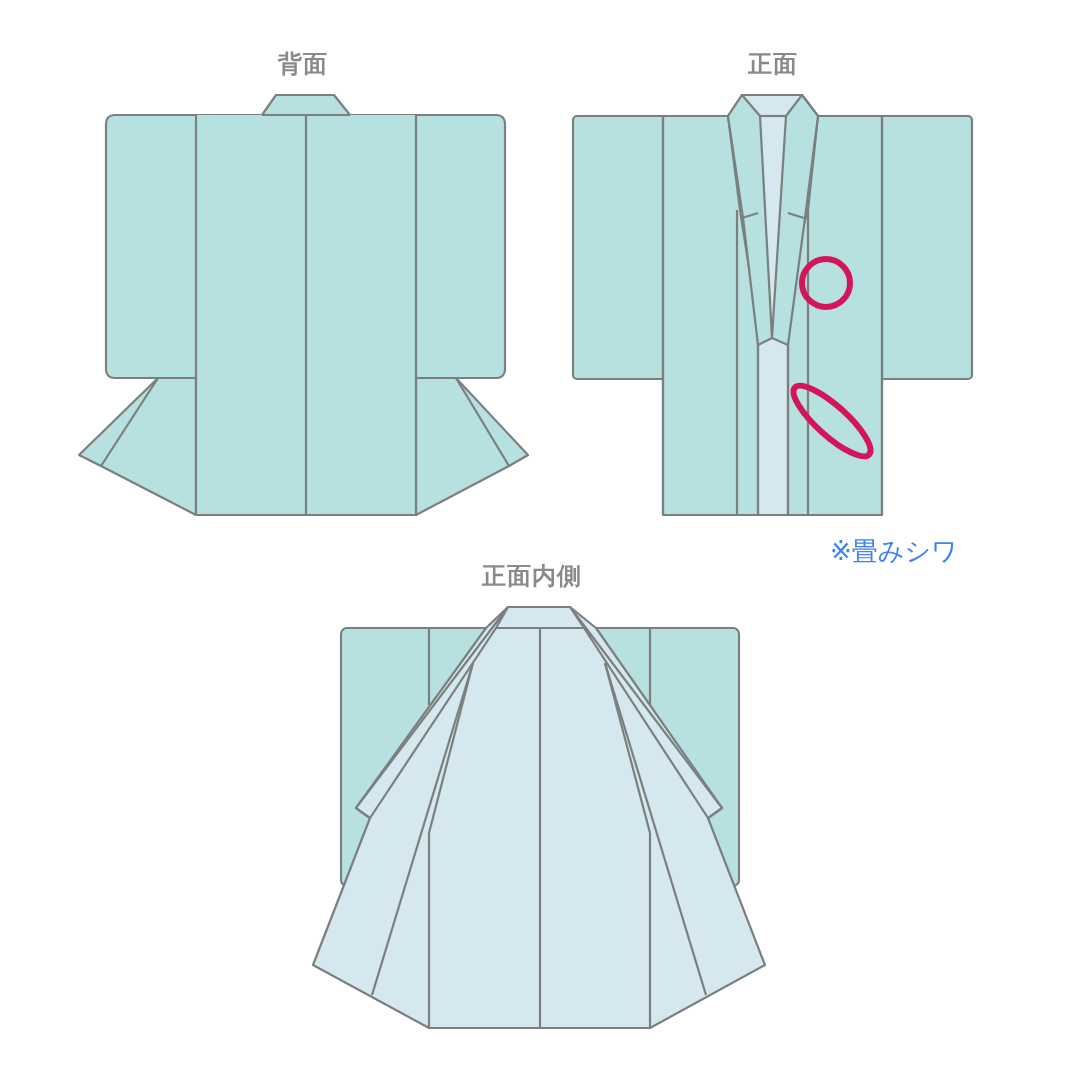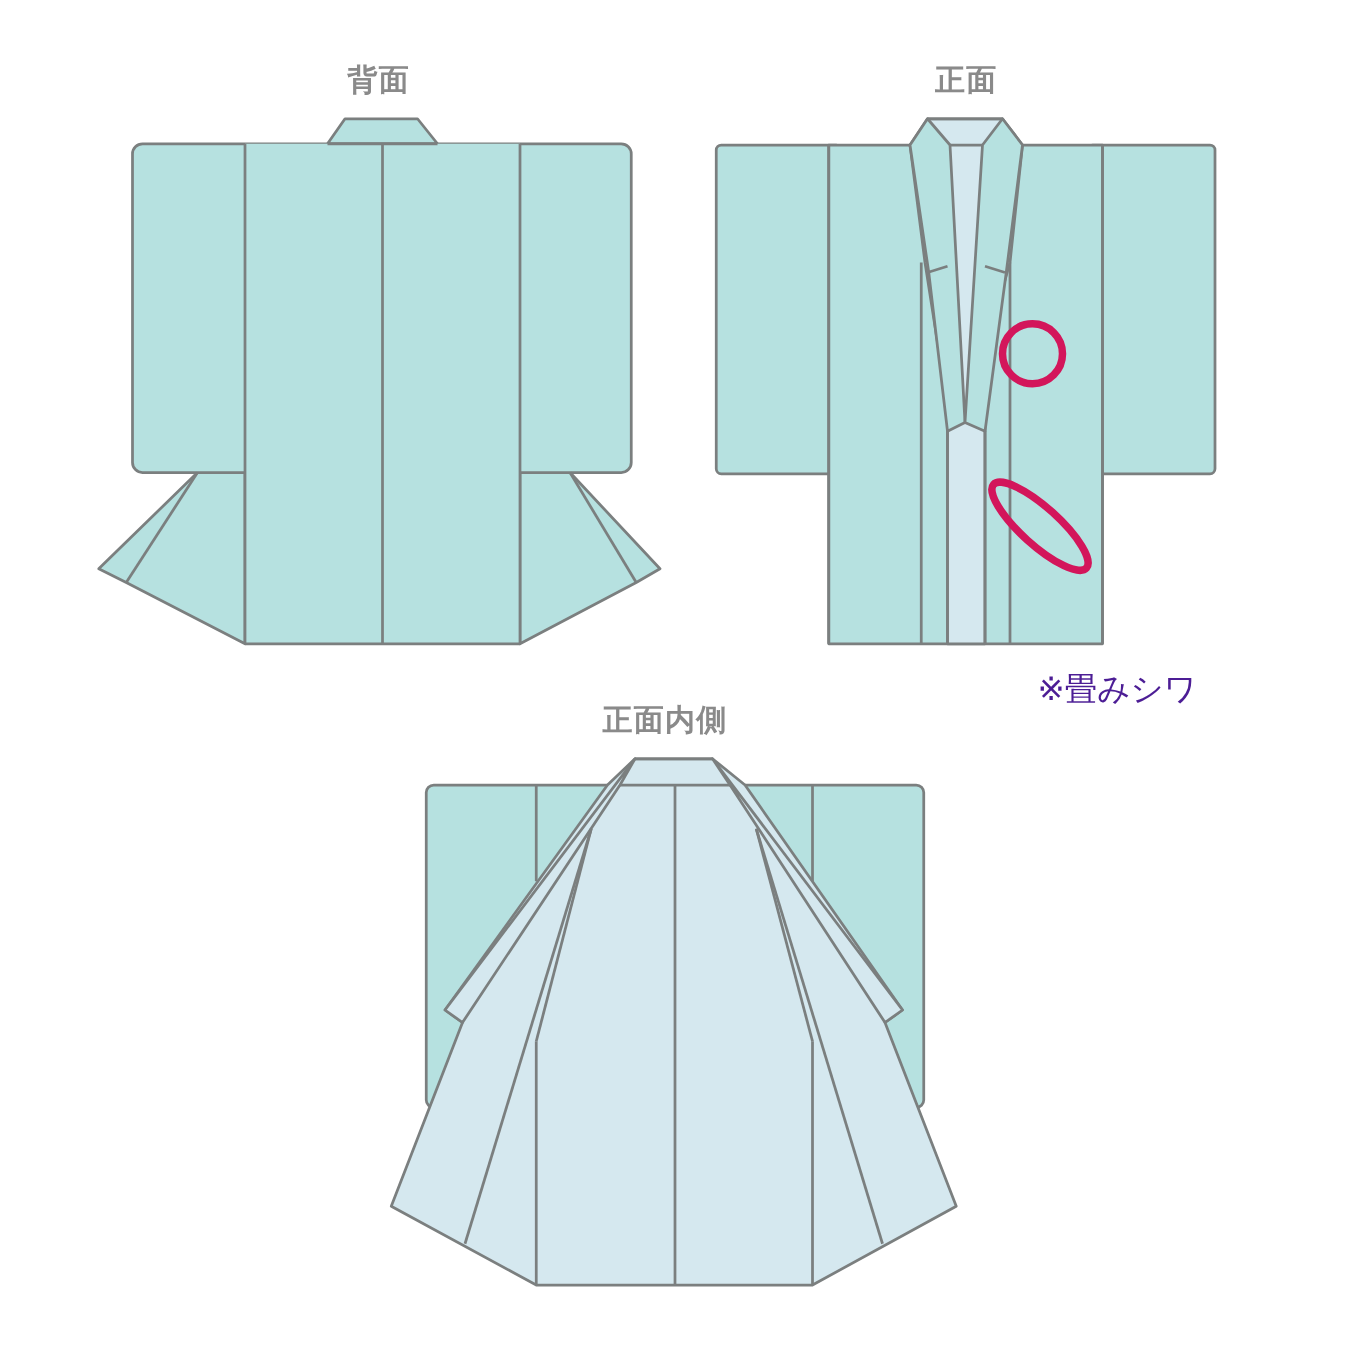--- a/index.html
+++ b/index.html
@@ -1,20 +1,20 @@
 <!DOCTYPE html>
 <html><head>
   <meta charset="utf-8">
   <style>
     html, body { margin: 0; padding: 0; background: #ffffff; }
     body { width: 1080px; height: 1080px; position: relative; overflow: hidden;
            font-family: "DejaVu Sans", sans-serif; }
     .view-label { position: absolute; font-size: 24px; font-weight: bold; color: #8a8a8a;
                   letter-spacing: 1px; transform: translateX(-50%); white-space: nowrap; }
-    .note { position: absolute; font-size: 26px; color: #4c1d95; white-space: nowrap; }
+    .note { position: absolute; font-size: 26px; color: #3b82f6; white-space: nowrap; }
     svg.diagram { position: absolute; left: 0; top: 0; }
   </style>
 </head>
 <body>
 
 <div class="view-label" style="left: 303px; top: 48px;">背面</div>
 <div class="view-label" style="left: 773px; top: 48px; font-family: Liberation Serif, serif;">正面</div>
 <div class="view-label" style="left: 532px; top: 560px; text-align: center;">正面内側</div>
 <div class="note" style="left: 830px; top: 534px;">※畳みシワ</div>
 

